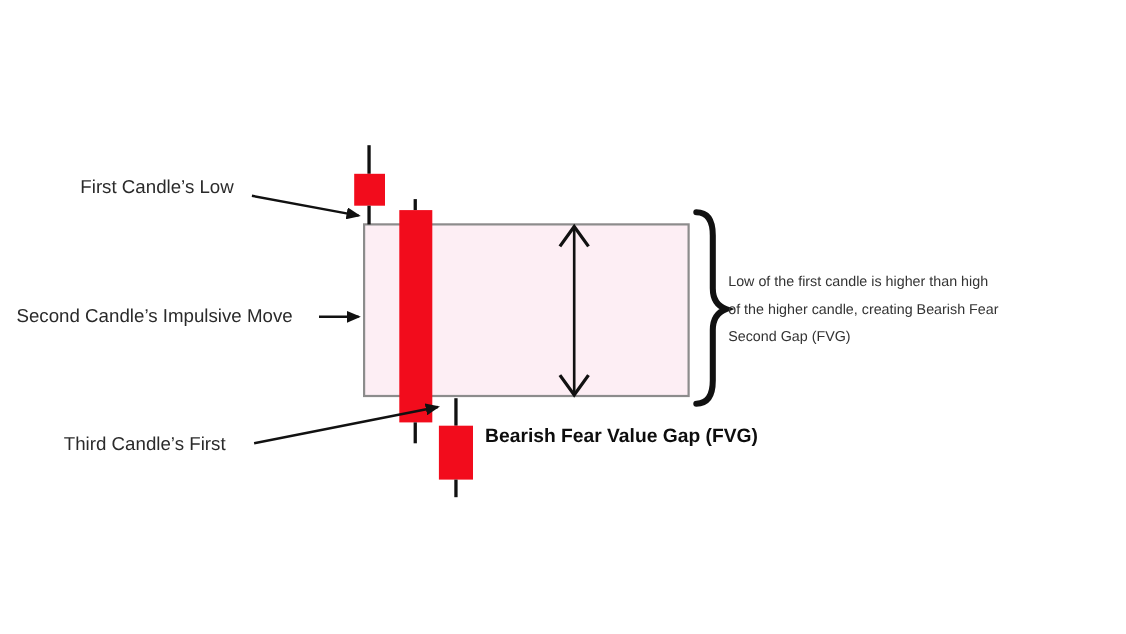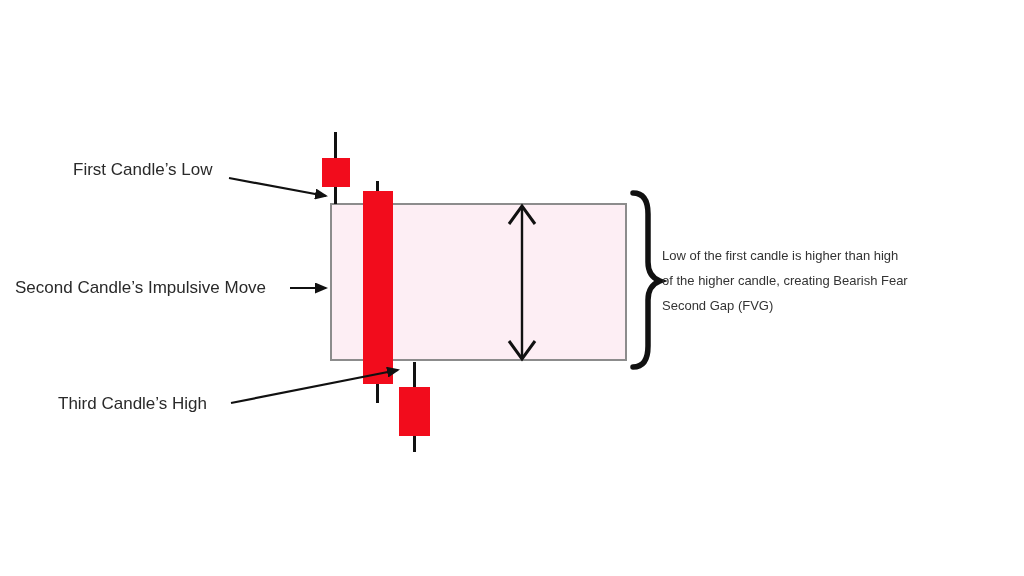--- a/index.html
+++ b/index.html
@@ -104,22 +104,23 @@
     </g>
 
     <g>
       <path d="M633,193 C643,193 648,200 648,214 L648,262 C648,272 652,278 660,281
                C652,284 648,290 648,300 L648,346 C648,360 643,367 633,367" stroke="var(--line-black,#111)" stroke-width="5.5" fill="none" stroke-linecap="round"></path>
     </g>
   </svg>
 
   <div class="lbl lbl-first">First Candle’s Low</div>
   <div class="lbl lbl-second">Second Candle’s Impulsive Move</div>
-  <div class="lbl lbl-third">Third Candle’s High</div>
+  <div class="lbl lbl-third">Third Candle’s First</div>
 
+  <div class="caption">Bearish Fear Value Gap (FVG)</div>
 
   <div class="note">
     <div>Low of the first candle is higher than high</div>
     <div>of the higher candle, creating Bearish Fear</div>
     <div>Second Gap (FVG)</div>
   </div>
 
 </div>
 
 </body></html>

